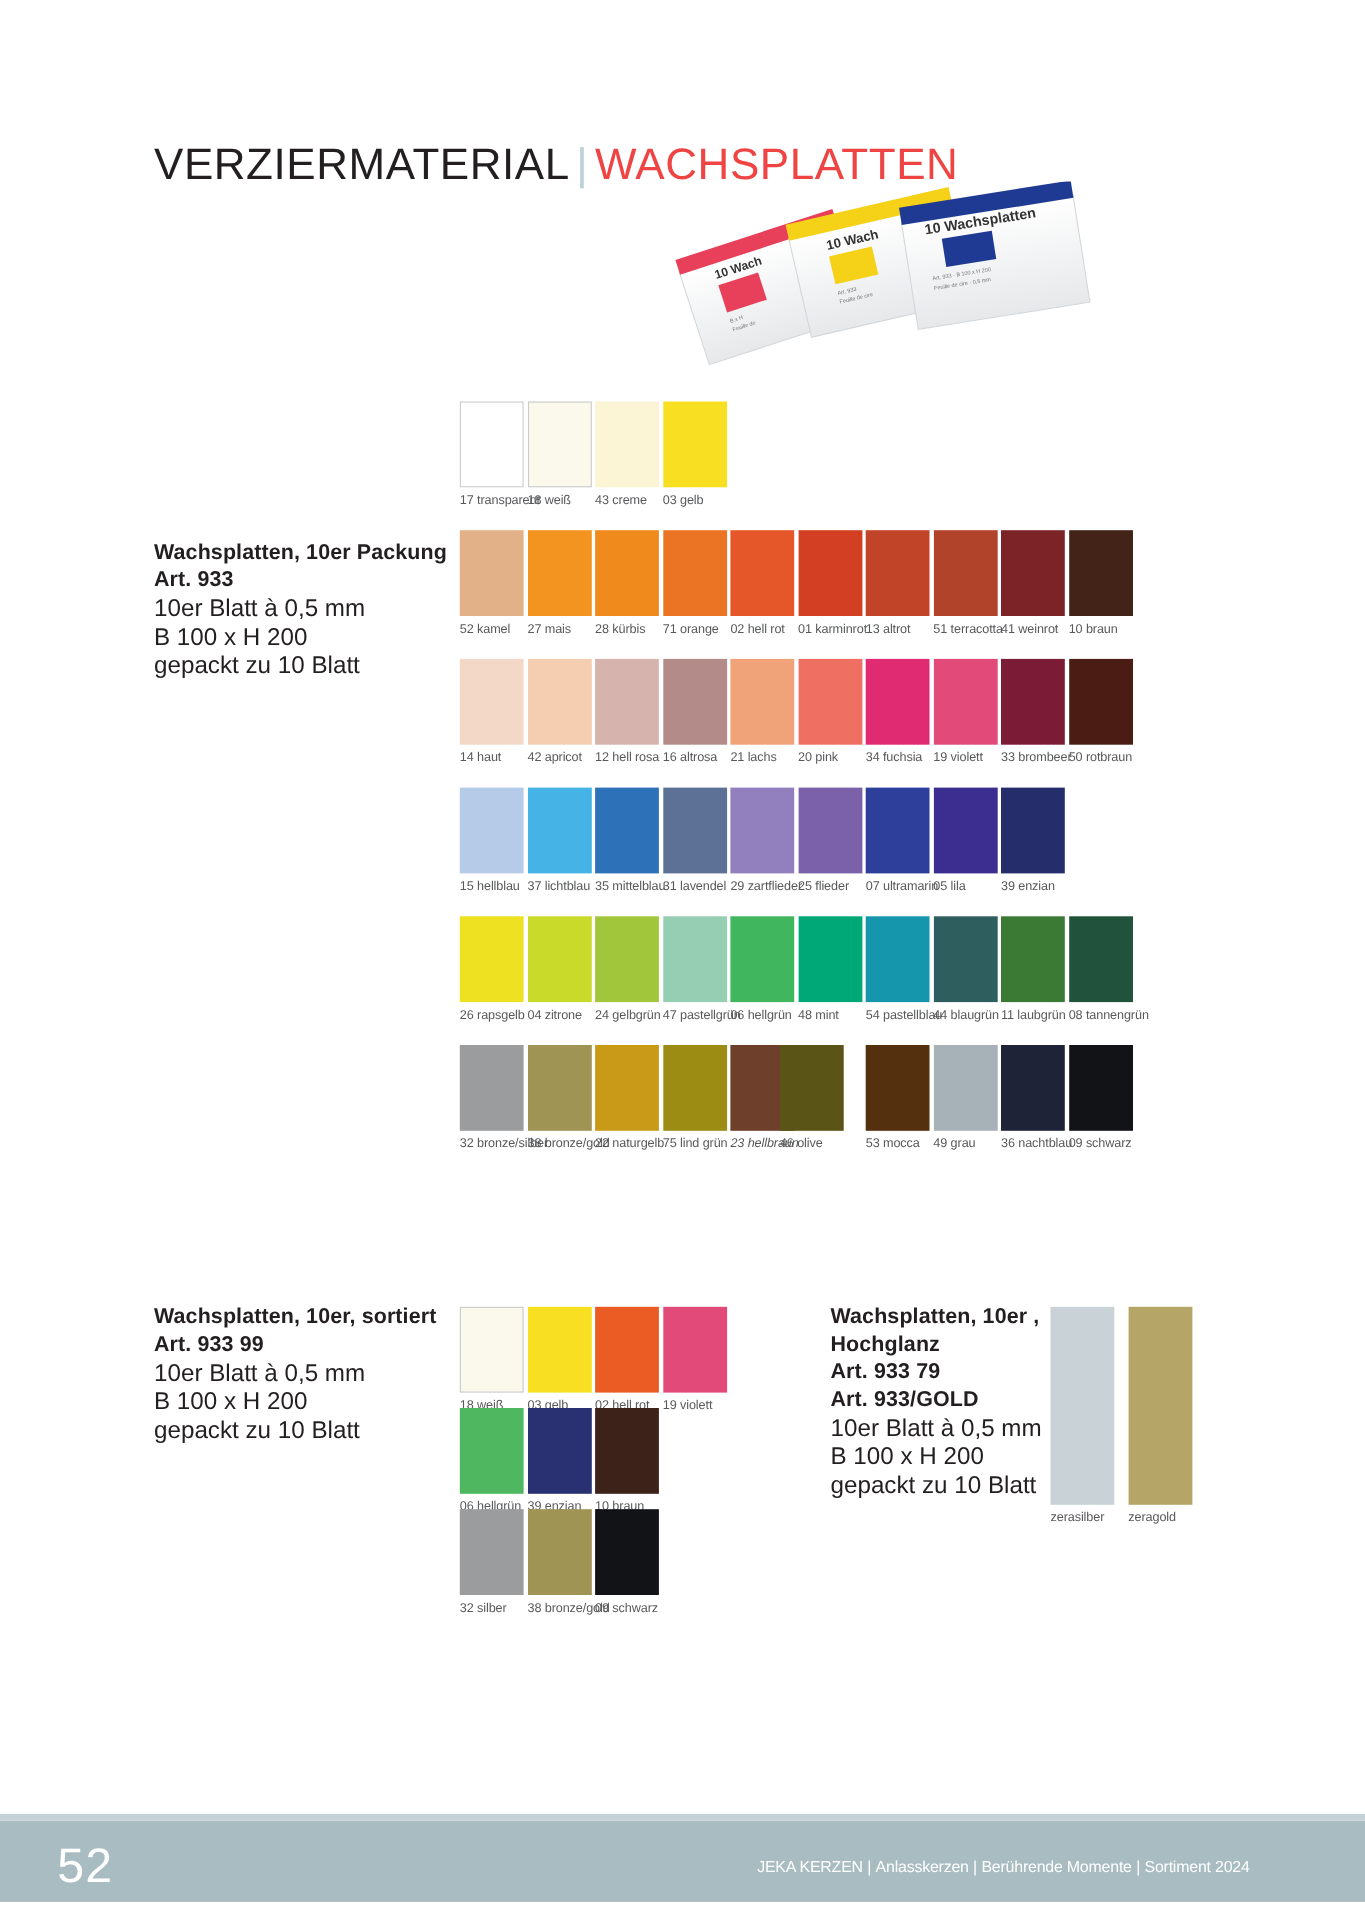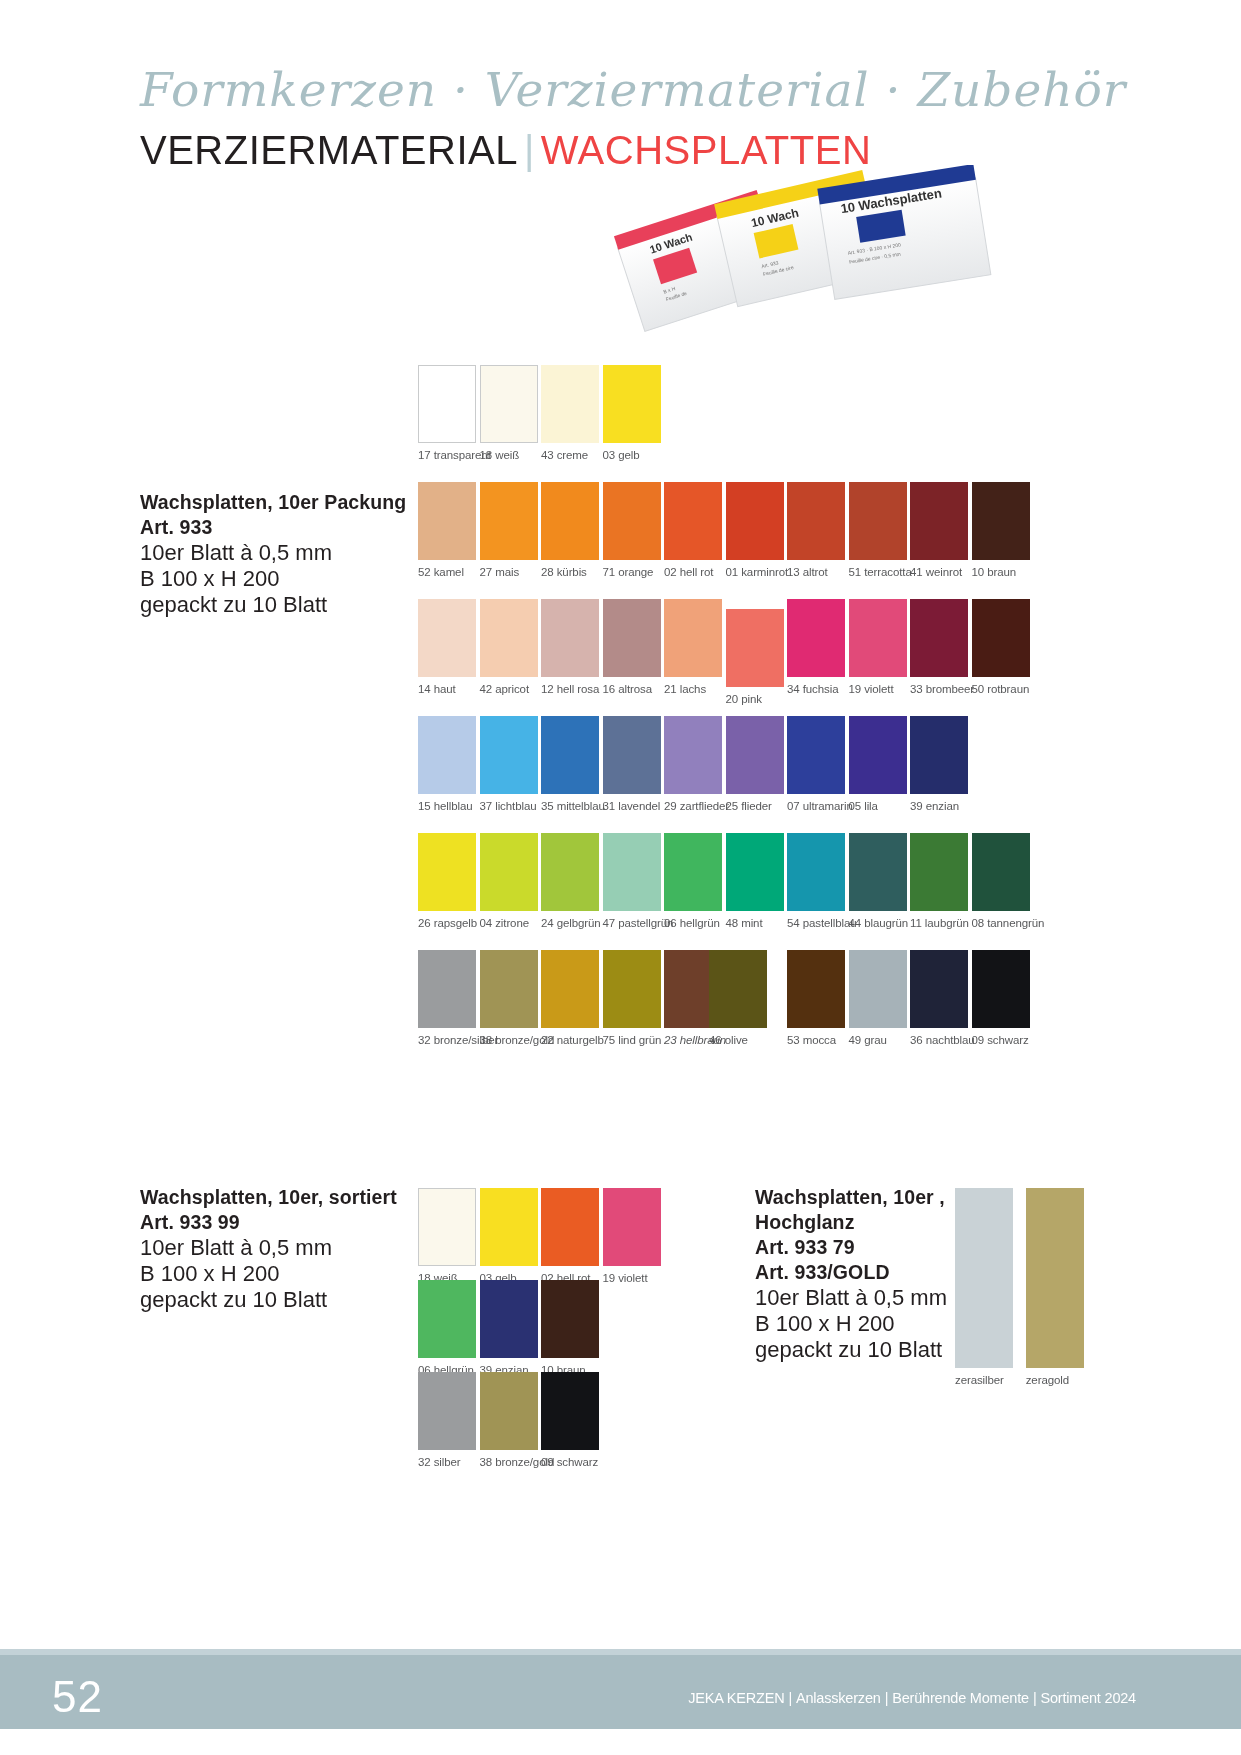--- a/index.html
+++ b/index.html
@@ -69,21 +69,20 @@
     position:absolute; right:105px; top:1690px;
     font-size:14.5px; color:#ffffff; white-space:nowrap; letter-spacing:-.2px;
   }
   .sepbar{ padding:0 4px; }
 </style>
 </head>
 <body>
 
 <div class="page">
 
-  <div class="script-title">Formkerzen · Verziermaterial · Zubehör</div>
 
   <div class="main-title">
     <span class="dark">VERZIERMATERIAL</span><span class="sep">|</span><span class="light">WACHSPLATTEN</span>
   </div>
 
   <div class="photo">
     <svg width="400" height="180" viewBox="0 0 400 180">
       <defs>
         <linearGradient id="boxw" x1="0" y1="0" x2="0" y2="1">
           <stop offset="0" stop-color="#ffffff"></stop>
@@ -203,21 +202,21 @@
           <div class="cap">12 hell rosa</div>
         </div>
         <div class="cell" style="left: 184.5px;">
           <span class="sw" style="background: rgb(179, 139, 137);"></span>
           <div class="cap">16 altrosa</div>
         </div>
         <div class="cell" style="left: 246px;">
           <span class="sw" style="background: rgb(240, 162, 121);"></span>
           <div class="cap">21 lachs</div>
         </div>
-        <div class="cell" style="left: 307.5px; margin-top: 10px;">
+        <div class="cell" style="left: 307.5px;">
           <span class="sw" style="background: rgb(239, 111, 99);"></span>
           <div class="cap">20 pink</div>
         </div>
         <div class="cell" style="left: 369px;">
           <span class="sw" style="background: rgb(224, 42, 114);"></span>
           <div class="cap">34 fuchsia</div>
         </div>
         <div class="cell" style="left: 430.5px;">
           <span class="sw" style="background: rgb(225, 74, 121);"></span>
           <div class="cap">19 violett</div>

